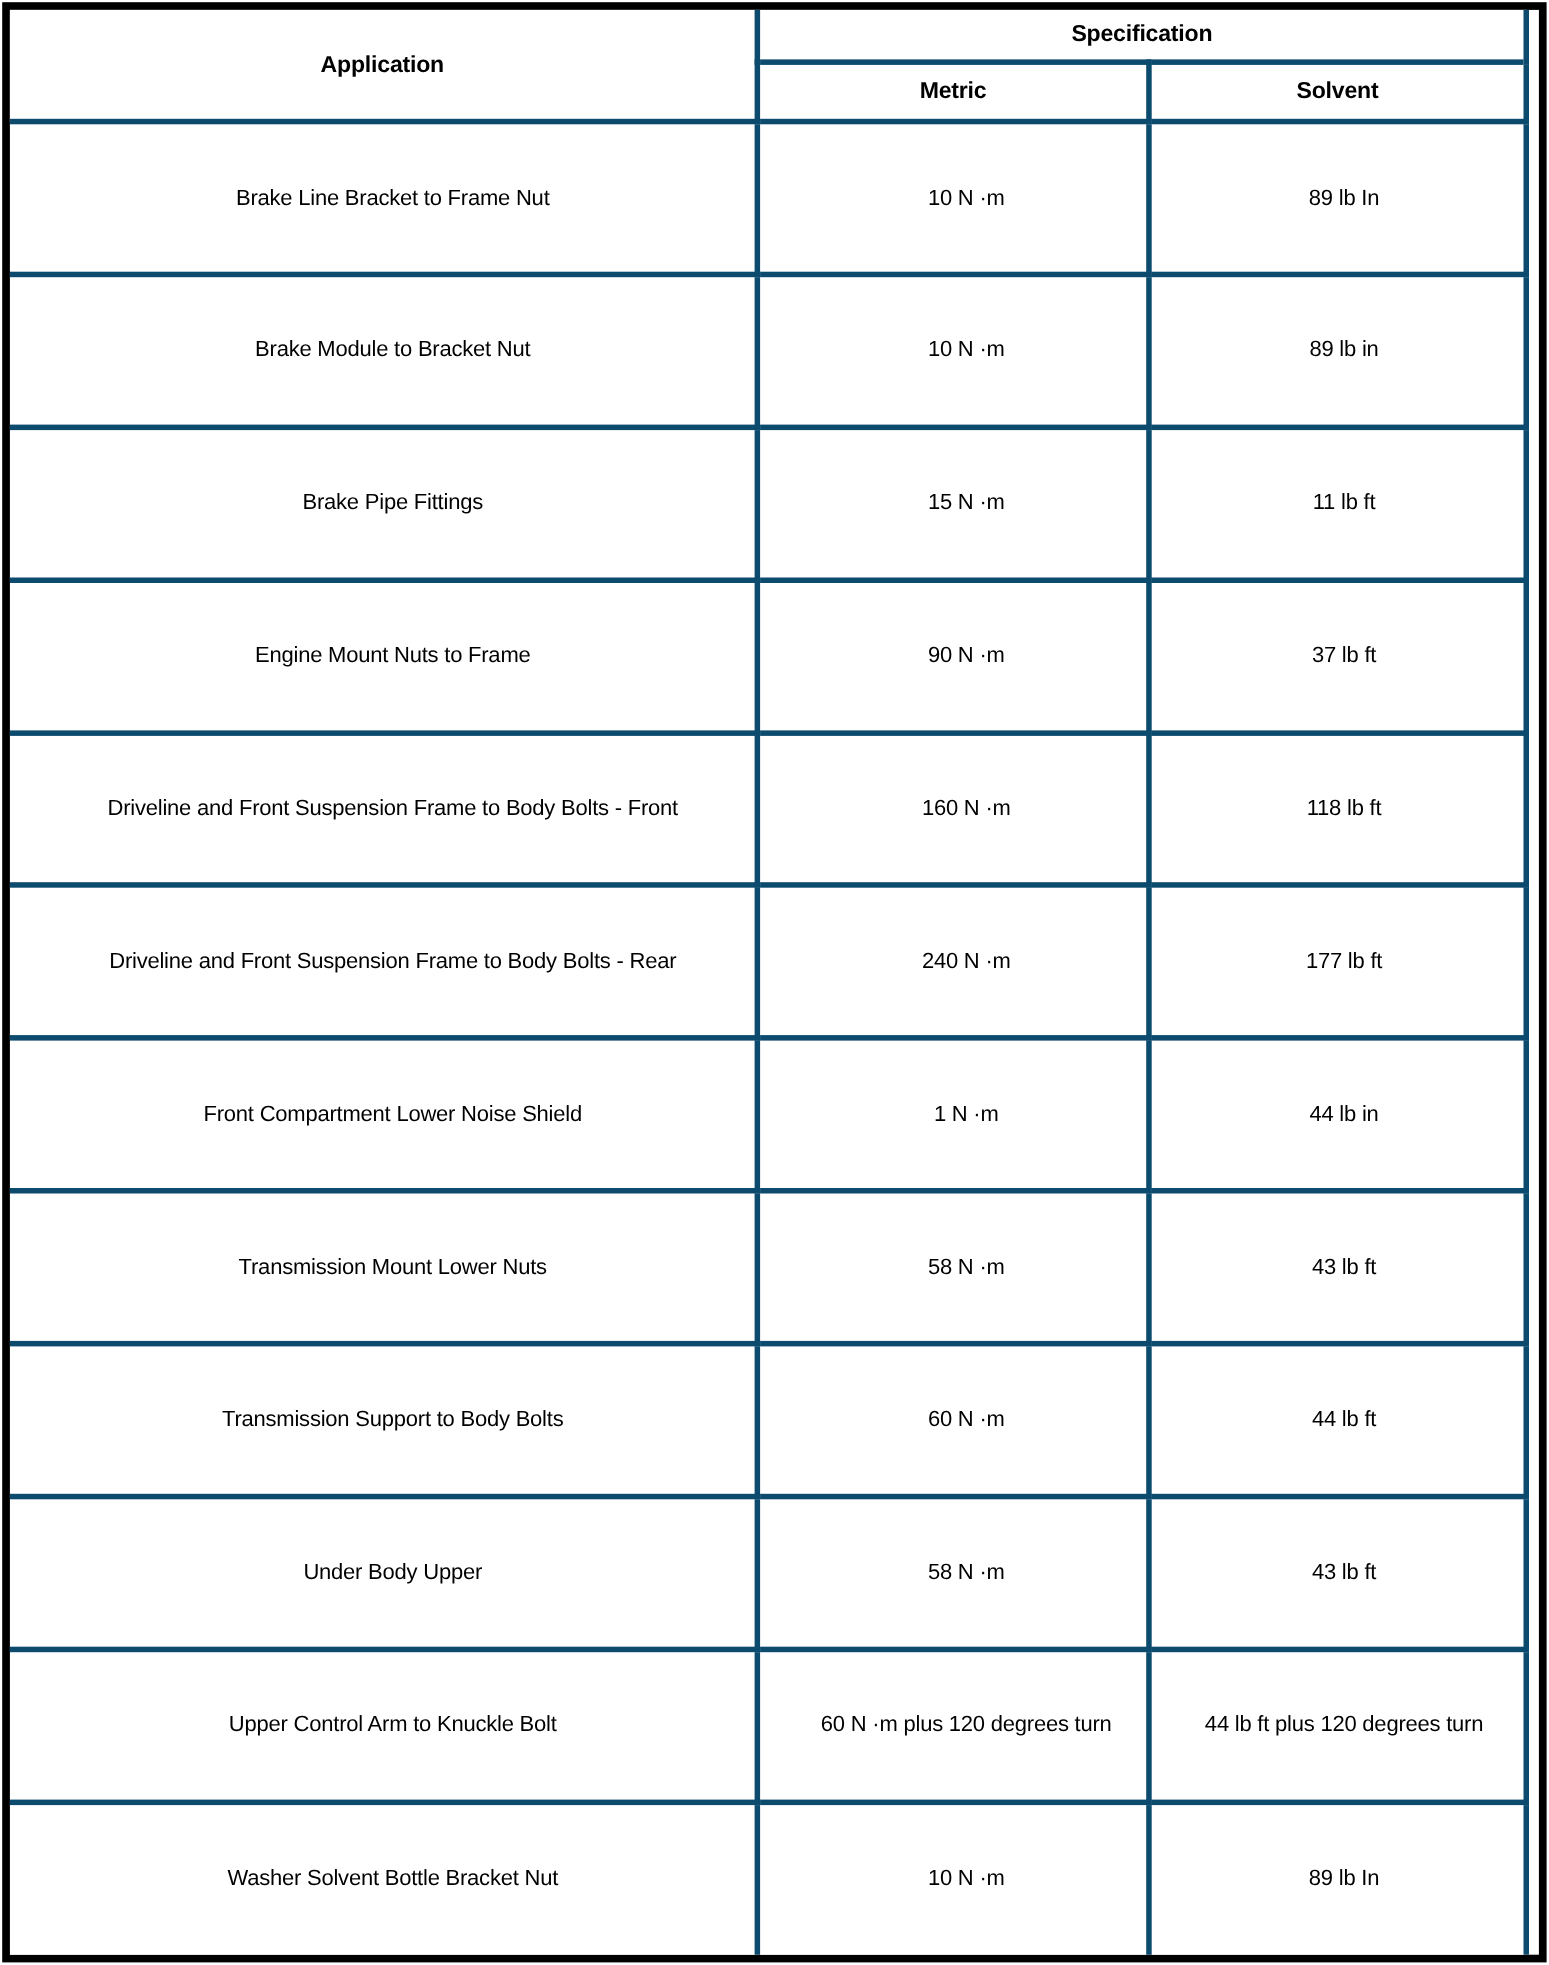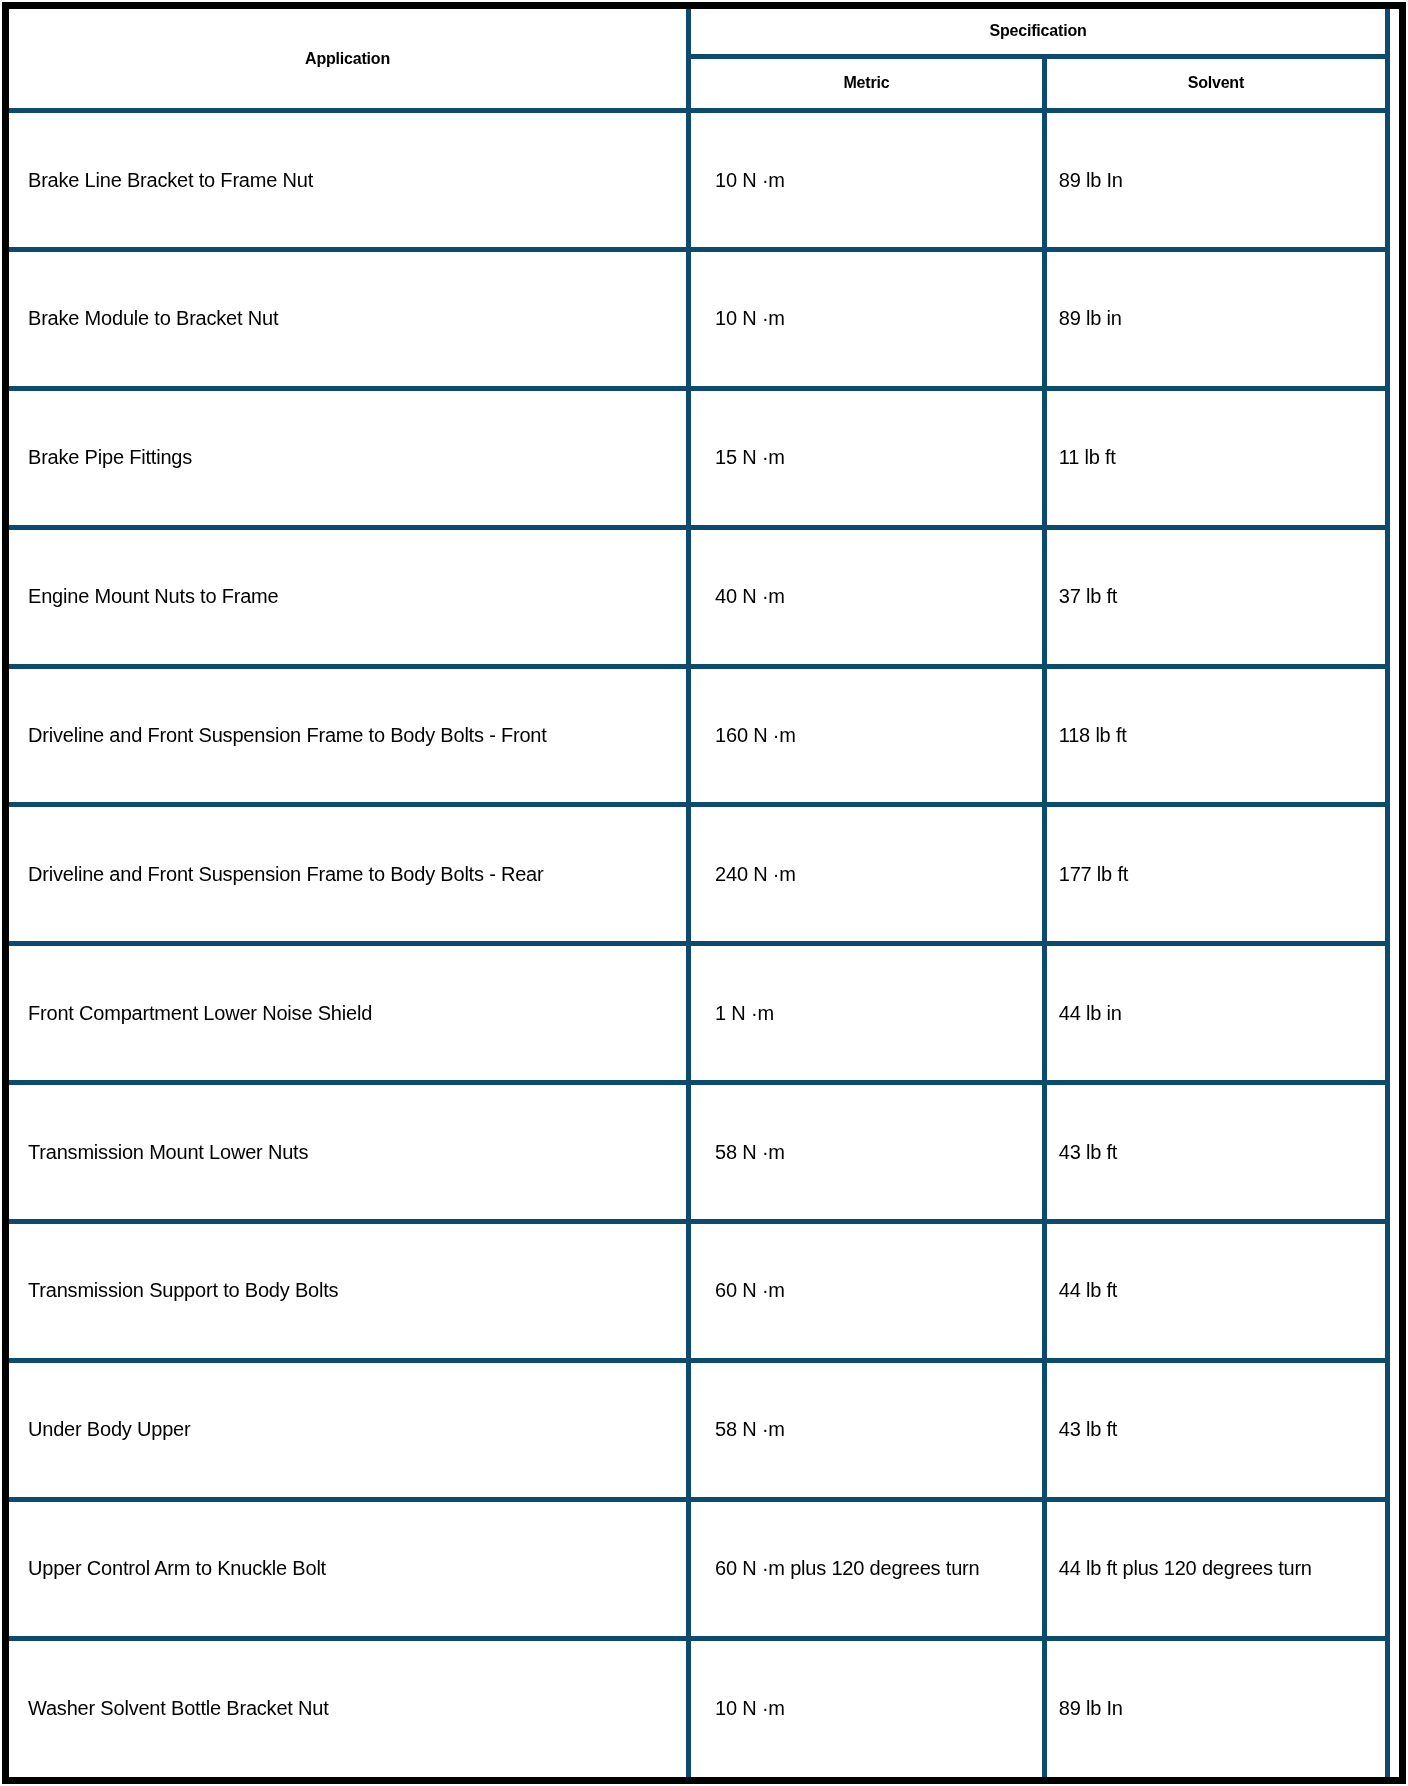--- a/index.html
+++ b/index.html
@@ -41,25 +41,25 @@
   th.spec-cell { border-bottom-width: 2px; }
   tr.hdr-sub th { border-bottom-width: 5px; }
   td { border-top-width: 5px; border-bottom-width: 5px; }
 
   tr.hdr-top { height: 47px; }
   tr.hdr-sub { height: 54px; }
   tr.data-row { height: 138px; }
 
   th {
     font-weight: bold;
-    font-size: 16px;
+    font-size: 21px;
     text-align: center;
   }
   td {
-    text-align: left;
+    text-align: center;
     white-space: nowrap;
     overflow: hidden;
   }
   td.app-cell { padding-left: 19px; }
   td.metric-cell { padding-left: 24px; }
   td.english-cell { padding-left: 12px; }
 </style>
 </head>
 <body>
 
@@ -90,21 +90,21 @@
         <td class="metric-cell">10 N ·m</td>
         <td class="english-cell">89 lb in</td>
       </tr>
       <tr class="data-row">
         <td class="app-cell">Brake Pipe Fittings</td>
         <td class="metric-cell">15 N ·m</td>
         <td class="english-cell">11 lb ft</td>
       </tr>
       <tr class="data-row">
         <td class="app-cell">Engine Mount Nuts to Frame</td>
-        <td class="metric-cell">40 N ·m</td>
+        <td class="metric-cell">90 N ·m</td>
         <td class="english-cell">37 lb ft</td>
       </tr>
       <tr class="data-row">
         <td class="app-cell">Driveline and Front Suspension Frame to Body Bolts - Front</td>
         <td class="metric-cell">160 N ·m</td>
         <td class="english-cell">118 lb ft</td>
       </tr>
       <tr class="data-row">
         <td class="app-cell">Driveline and Front Suspension Frame to Body Bolts - Rear</td>
         <td class="metric-cell">240 N ·m</td>

